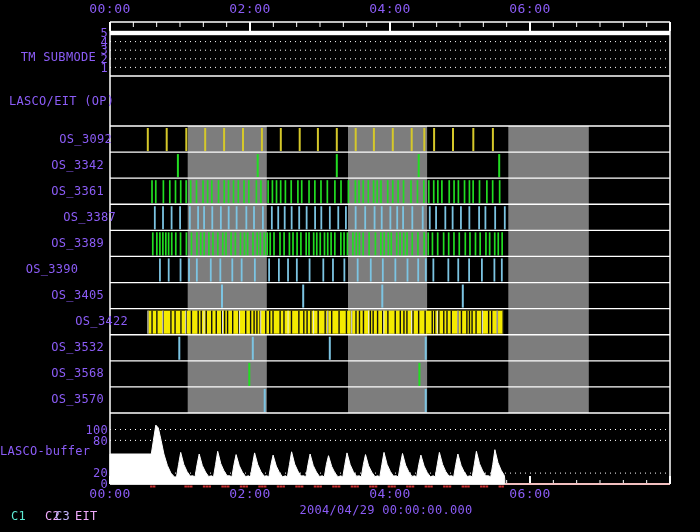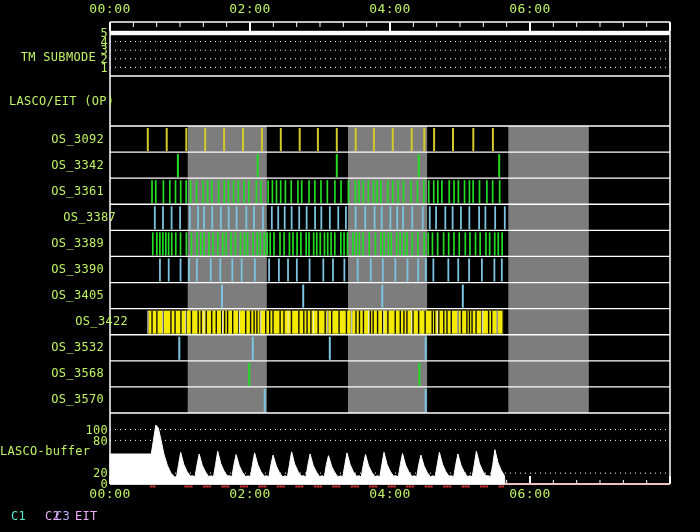--- a/index.html
+++ b/index.html
@@ -1,18 +1,18 @@
 <!DOCTYPE html>
 <html><head>
 <meta charset="utf-8">
 <style>
   html,body{margin:0;padding:0;background:#000;}
   #screen{position:relative;width:700px;height:532px;background:#000;overflow:hidden;
           font-family:"DejaVu Sans Mono",monospace;}
-  .lbl{position:absolute;color:#bef264;font-size:13px;letter-spacing:.5px;white-space:pre;line-height:14px;}
+  .lbl{position:absolute;color:#8b5cf6;font-size:13px;letter-spacing:.5px;white-space:pre;line-height:14px;}
   .sm{font-size:12px;letter-spacing:.3px;}
   .r{text-align:right;}
   .c{text-align:center;}
   #plot-svg{position:absolute;left:0;top:0;}
 </style>
 </head>
 <body>
 
 <div id="screen">
 
@@ -548,42 +548,43 @@
 
   <div class="lbl sm r" style="left:78px;top:26px;width:30px;">5</div>
   <div class="lbl sm r" style="left:78px;top:35px;width:30px;">4</div>
   <div class="lbl sm r" style="left:78px;top:43px;width:30px;">3</div>
   <div class="lbl sm r" style="left:78px;top:52px;width:30px;">2</div>
   <div class="lbl sm r" style="left:78px;top:61px;width:30px;">1</div>
   <div class="lbl sm r" style="left:0;top:50px;width:96px;">TM SUBMODE</div>
 
   <div class="lbl sm r" style="left:9px;top:94px;width:104px;">LASCO/EIT (OP)</div>
 
-  <div class="lbl sm r" style="left:0;top:132px;width:104px;">OS_3092</div>
+  <div class="lbl sm r" style="left:8px;top:132px;width:104px;">OS_3092</div>
   <div class="lbl sm r" style="left:0;top:158px;width:104px;">OS_3342</div>
   <div class="lbl sm r" style="left:0;top:184px;width:104px;">OS_3361</div>
   <div class="lbl sm r" style="left:12px;top:210px;width:104px;">OS_3387</div>
   <div class="lbl sm r" style="left:0;top:236px;width:104px;">OS_3389</div>
-  <div class="lbl sm r" style="left:0;top:262px;width:104px;">OS_3390</div>
+  <div class="lbl sm r" style="left:0;top:262px;width:104px;text-align:center;">OS_3390</div>
   <div class="lbl sm r" style="left:0;top:288px;width:104px;">OS_3405</div>
   <div class="lbl sm r" style="left:0;top:314px;width:104px;padding-left:24px;">OS_3422</div>
   <div class="lbl sm r" style="left:0;top:340px;width:104px;">OS_3532</div>
   <div class="lbl sm r" style="left:0;top:366px;width:104px;">OS_3568</div>
   <div class="lbl sm r" style="left:0;top:392px;width:104px;">OS_3570</div>
 
   <div class="lbl sm r" style="left:70px;top:423px;width:38px;">100</div>
   <div class="lbl sm r" style="left:70px;top:434px;width:38px;">80</div>
   <div class="lbl sm r" style="left:70px;top:466px;width:38px;">20</div>
   <div class="lbl sm r" style="left:70px;top:477px;width:38px;">0</div>
   <div class="lbl sm r" style="left:0;top:444px;width:89px;">LASCO-buffer</div>
 
   <div class="lbl c" style="left:80px;top:487px;width:60px;">00:00</div>
   <div class="lbl c" style="left:220px;top:487px;width:60px;">02:00</div>
   <div class="lbl c" style="left:360px;top:487px;width:60px;">04:00</div>
   <div class="lbl c" style="left:500px;top:487px;width:60px;">06:00</div>
 
+  <div class="lbl sm c" style="left:236px;top:503px;width:300px;">2004/04/29 00:00:00.000</div>
 
   <div class="lbl sm" style="left: 11px; top: 509px; width: 26px; color: #5eead4;">C1</div>
   <div class="lbl sm" style="left: 45px; top: 509px; width: 26px; color: #f0abfc;">C2</div>
   <div class="lbl sm" style="left: 55px; top: 509px; width: 26px; color: #c4b5fd;">C3</div>
   <div class="lbl sm" style="left: 75px; top: 509px; width: 34px; color: #f0abfc;">EIT</div>
 
 </div>
 
 </body></html>

